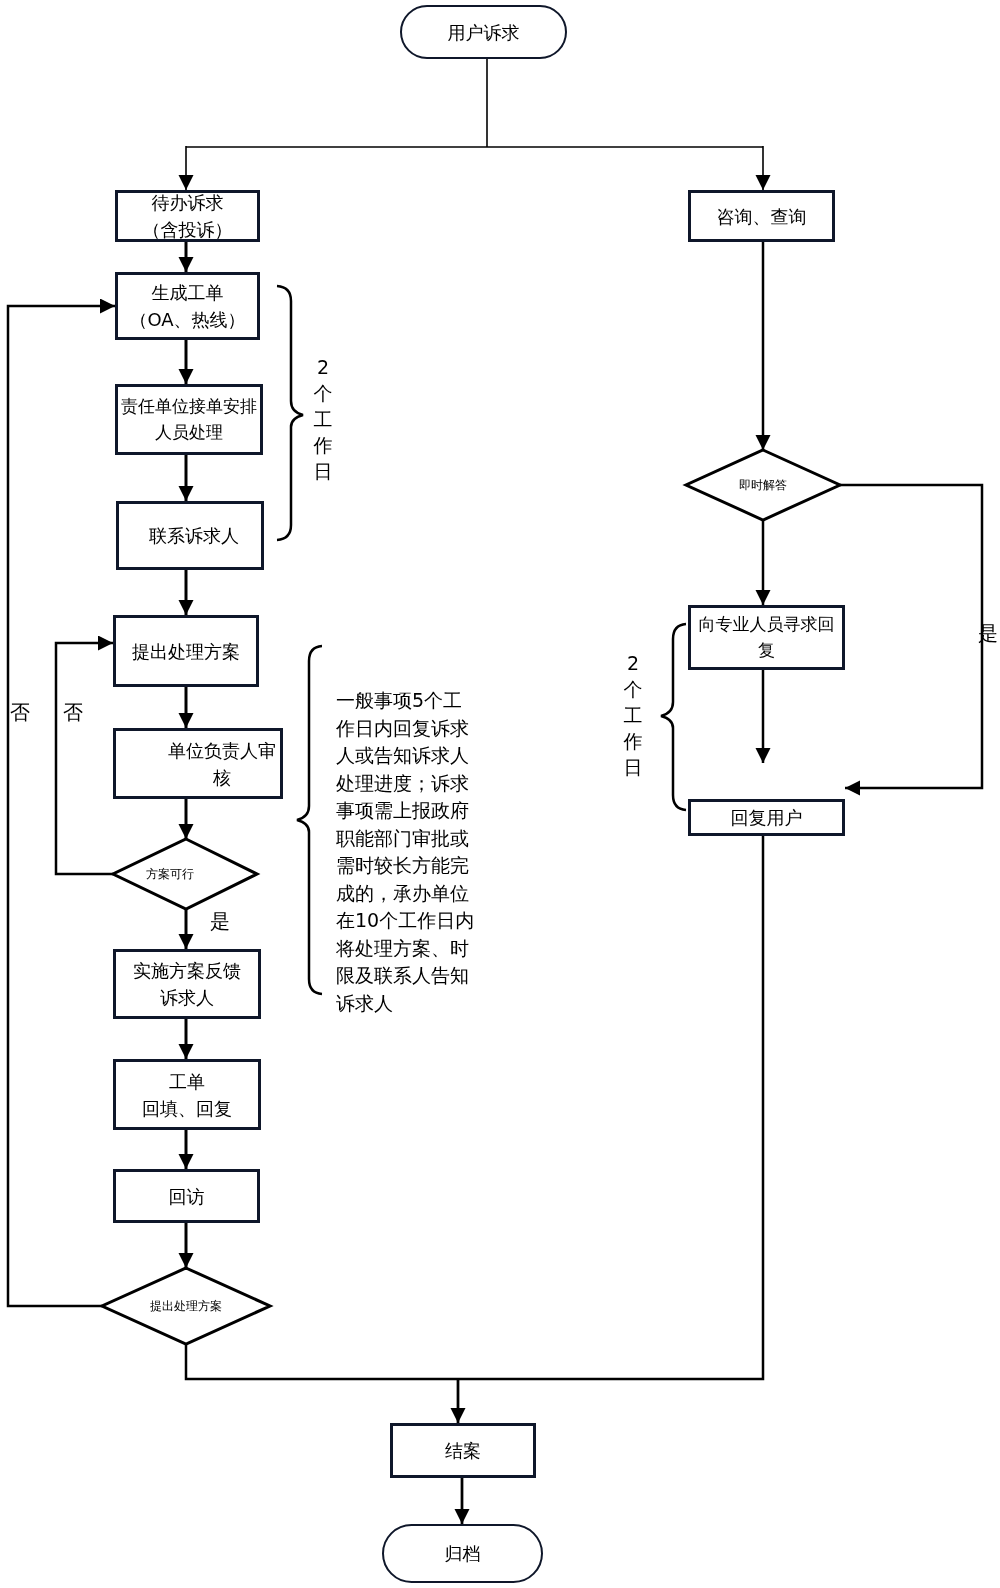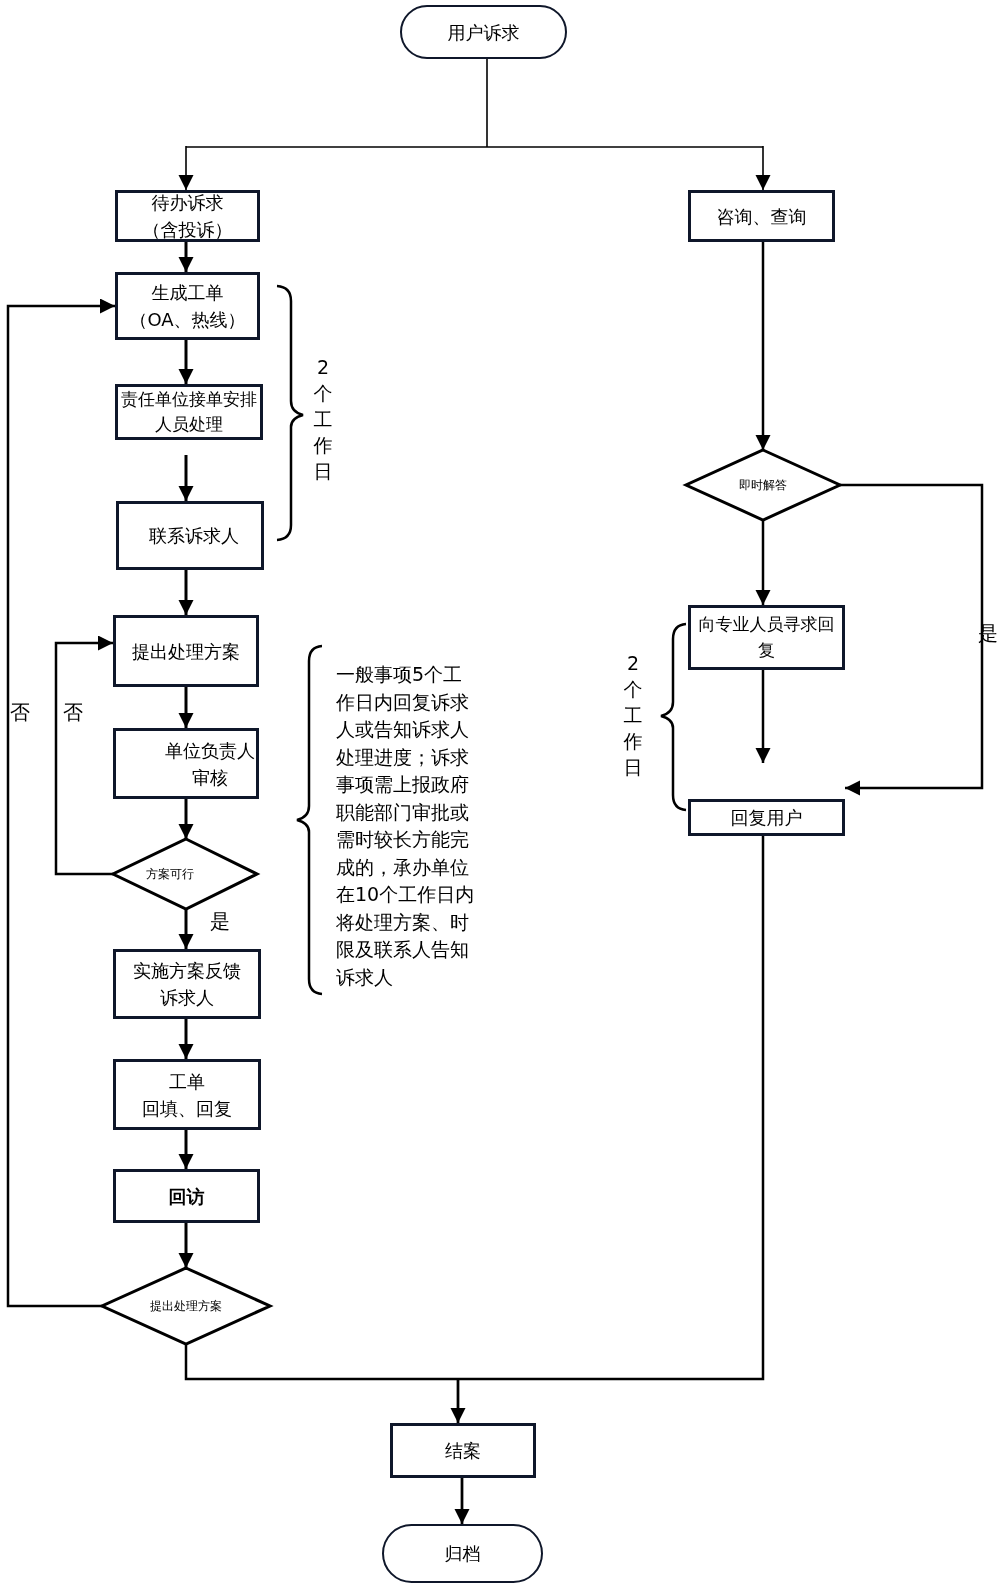--- a/index.html
+++ b/index.html
@@ -11,32 +11,32 @@
     position:absolute;box-sizing:border-box;background:#fff;
     border:3px solid #0f172a;display:flex;align-items:center;justify-content:center;
     text-align:center;white-space:pre-line;font-size:18px;line-height:1.5;
   }
   .dlabel{
     position:absolute;display:flex;align-items:center;justify-content:center;
     text-align:center;font-size:12px;background:transparent;pointer-events:none;
   }
   .elabel{position:absolute;font-size:20px;white-space:pre-line;}
   .sla{font-size:19px;line-height:26px;text-align:center;}
-  .annotation{font-size:19px;line-height:27.5px;text-align:left;}
+  .annotation{font-size:19px;line-height:27.5px;text-align:left;margin-top:26px;}
 
   .n-start{left:400px;top:5px;width:167px;height:54px;border-radius:28px;border-width:2.5px;}
   .n-pending{left:115px;top:190px;width:145px;height:52px;}
   .n-create{left:115px;top:272px;width:145px;height:68px;}
-  .n-assign{left:115px;top:384px;width:148px;height:56px;font-size:17px;}
+  .n-assign{left:115px;top:384px;width:148px;height:71px;font-size:17px;}
   .n-contact{left:116px;top:501px;width:148px;height:69px;padding-left:8px;}
   .n-propose{left:113px;top:615px;width:146px;height:72px;}
-  .n-review{left:113px;top:728px;width:146px;height:71px;padding-left:48px;}
+  .n-review{left:113px;top:728px;width:170px;height:71px;padding-left:48px;}
   .n-implement{left:113px;top:949px;width:148px;height:70px;}
   .n-ticket{left:113px;top:1059px;width:148px;height:71px;}
-  .n-revisit{left:113px;top:1169px;width:147px;height:54px;font-weight:bold;}
+  .n-revisit{left:113px;top:1169px;width:147px;height:54px;}
   .n-consult{left:688px;top:190px;width:147px;height:52px;}
   .n-seek{left:688px;top:605px;width:157px;height:65px;font-size:17px;}
   .n-reply{left:688px;top:763px;width:157px;height:37px;margin-top:36px;}
   .n-close{left:390px;top:1423px;width:146px;height:55px;}
   .n-archive{left:382px;top:1524px;width:161px;height:59px;border-radius:30px;border-width:2.5px;}
 
   .d-feasible{left:98px;top:839px;width:144px;height:70px;}
   .d-satisfaction{left:102px;top:1268px;width:168px;height:76px;}
   .d-instant{left:686px;top:450px;width:154px;height:70px;}
 

